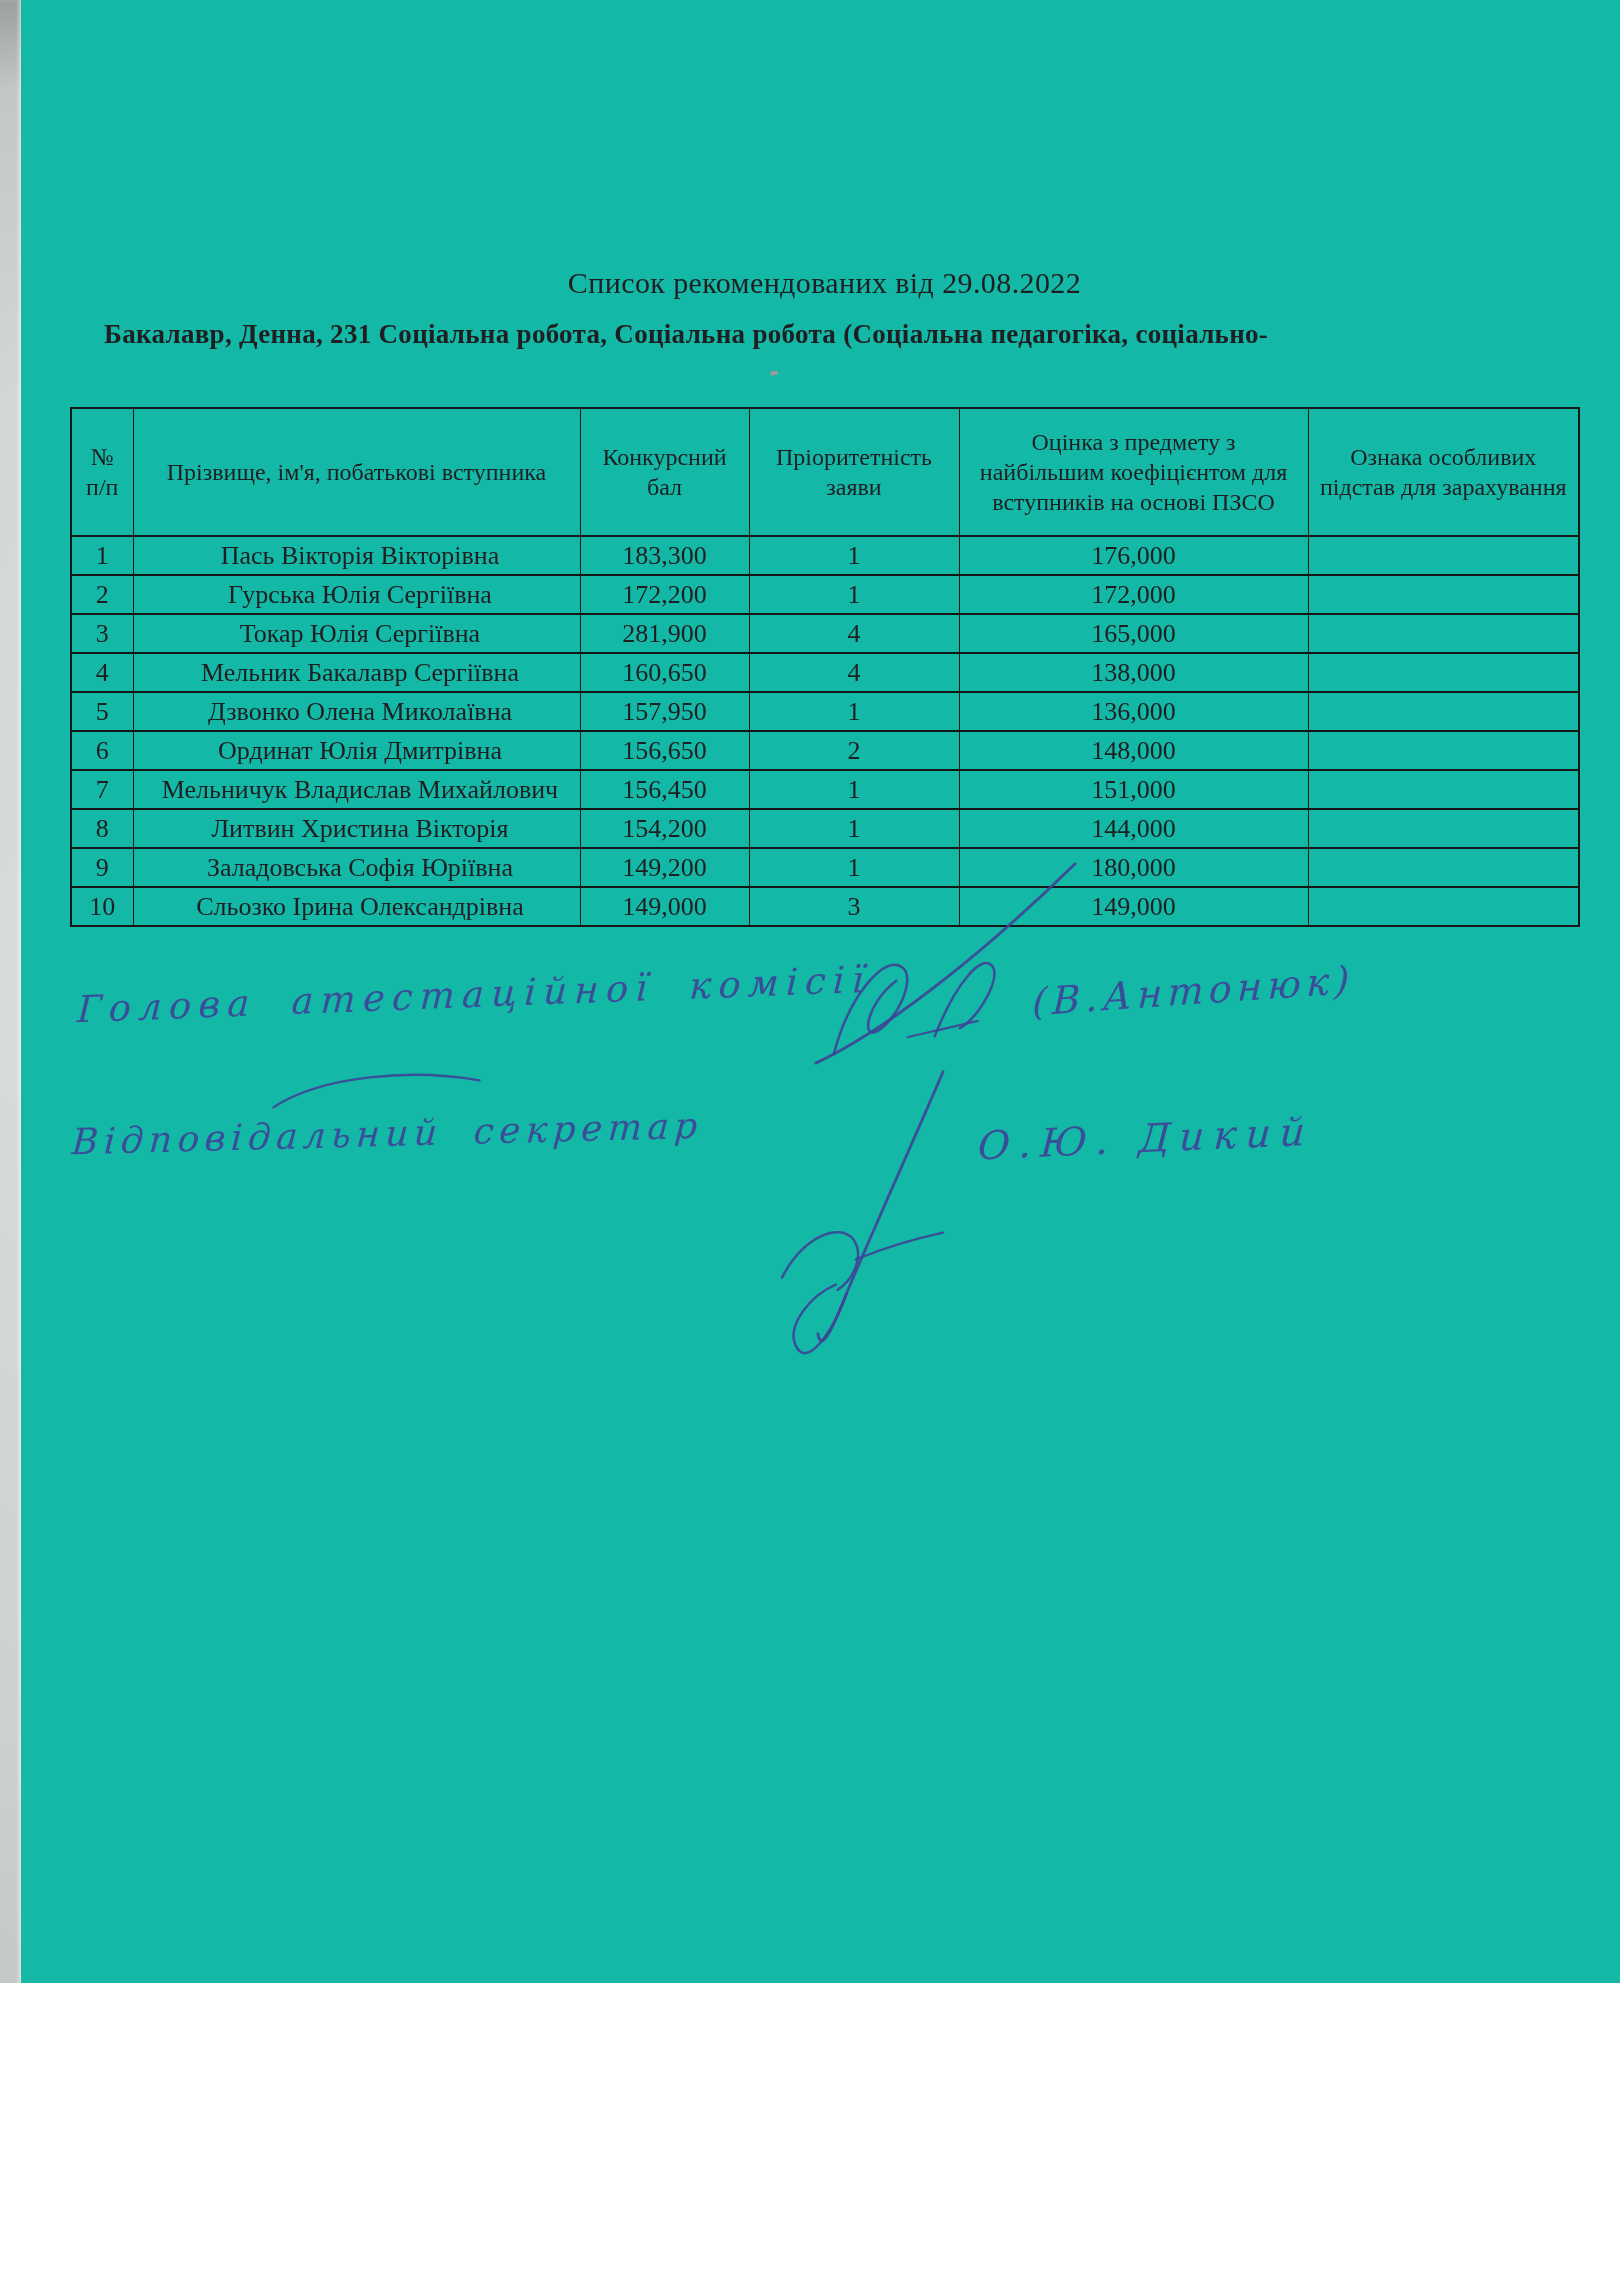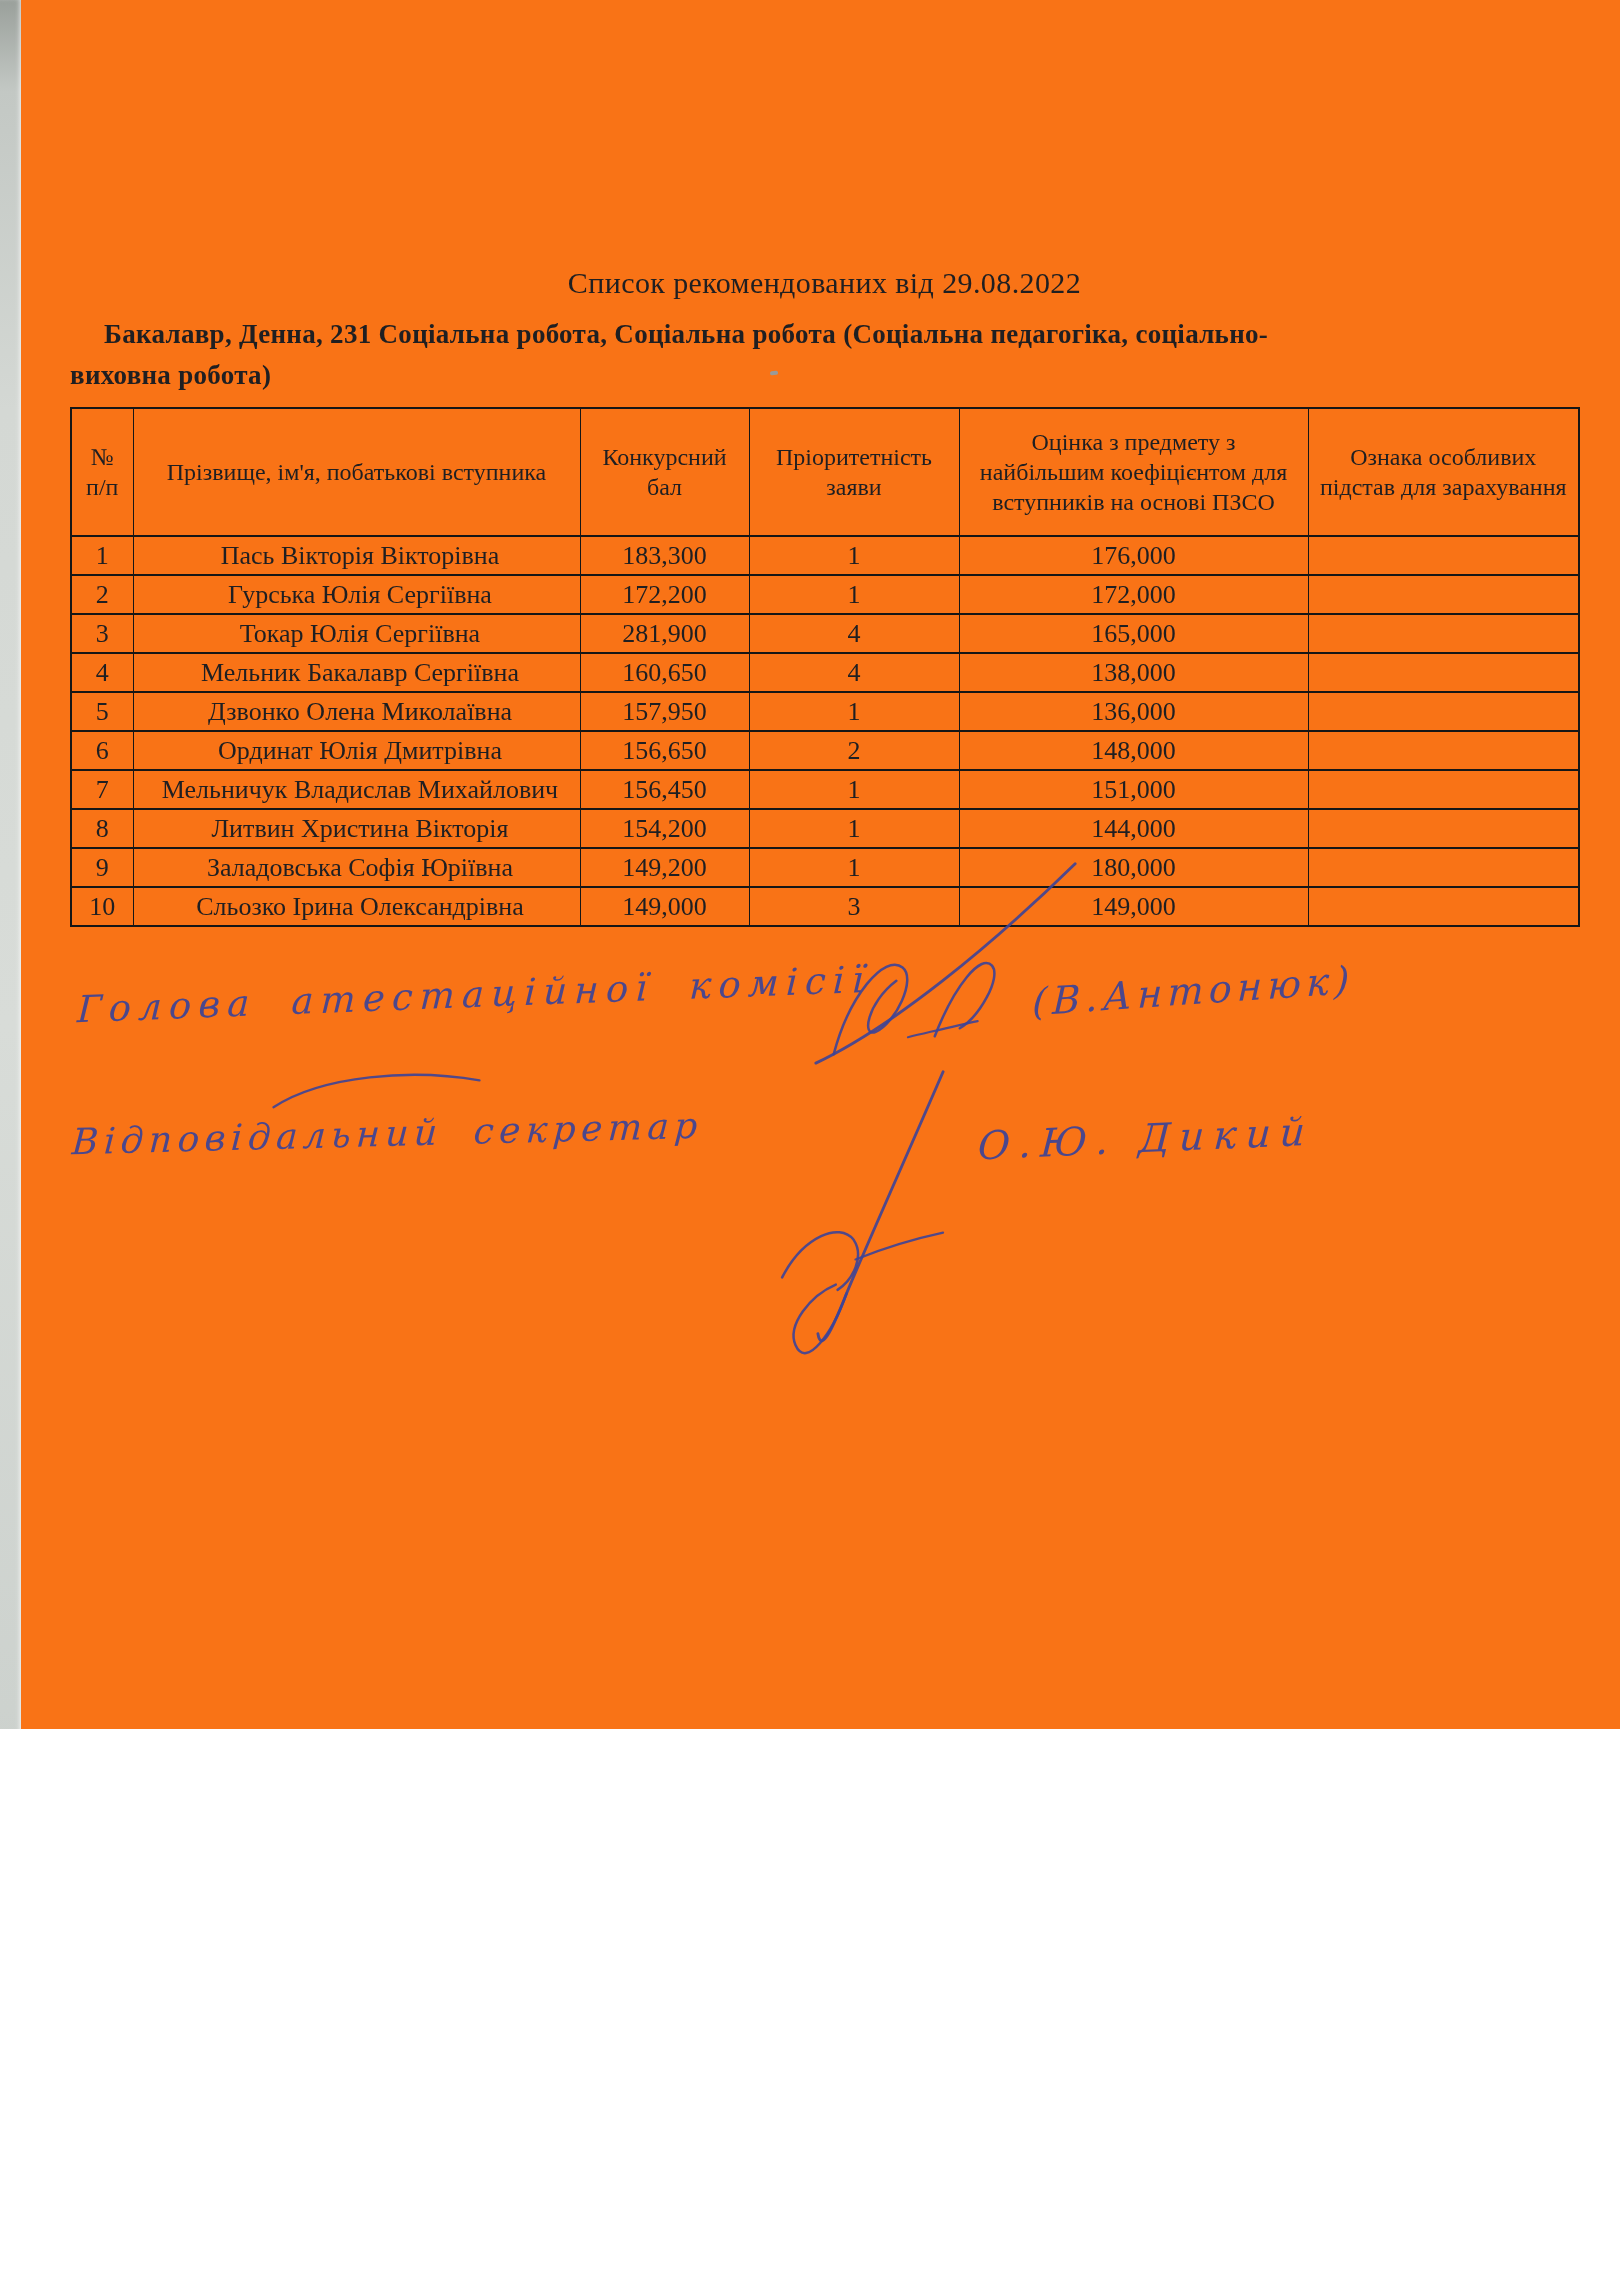--- a/index.html
+++ b/index.html
@@ -4,21 +4,21 @@
 <style>
   :root { --ink:#3d4497; --text:#1f1f22; --border:#161616; }
   * { box-sizing:border-box; }
   html,body { margin:0; padding:0; }
   body {
     width:1620px; height:2293px;
     background:#ffffff;
     font-family:"Liberation Serif", serif;
     color:var(--text);
   }
-  .page { position:relative; width:1620px; height:1729px; background:#f97316; overflow:hidden; }
+  .page { position:relative; width:1620px; height:1983px; background:#14b8a6; overflow:hidden; }
 
   
   .scan-edge {
     position:absolute; left:0; top:0; width:20.6px; height:2280px;
     background:linear-gradient(180deg,#9aa09b 0%, #c3c8c4 4%, #d4d8d4 18%, #d8dcd8 45%, #cdd2ce 75%, #c0c5c1 93%, #9ba09b 100%);
     box-shadow:inset -3.6px 0 5.4px -2.7px rgba(255,255,255,.8);
   }
   .scan-speck { position:absolute; background:#9a9a98; border-radius:1.8px; }
 
   .doc-title {
@@ -64,21 +64,20 @@
 
 <div class="page">
 
   <div class="scan-edge"></div>
   <div class="scan-speck" style="left:770px; top:371px; width:8px; height:3.6px; transform:rotate(-8deg);"></div>
 
   <div class="doc-title">Список рекомендованих від 29.08.2022</div>
 
   <div class="doc-subtitle">
     <div class="line1">Бакалавр, Денна, 231 Соціальна робота, Соціальна робота (Соціальна педагогіка, соціально-</div>
-    <div class="line2">виховна робота)</div>
   </div>
 
   <table class="applicants">
     <colgroup>
       <col style="width:62px">
         <col style="width:447px">
         <col style="width:169px">
       <col style="width:210px">
         <col style="width:349px">
         <col style="width:271px">

